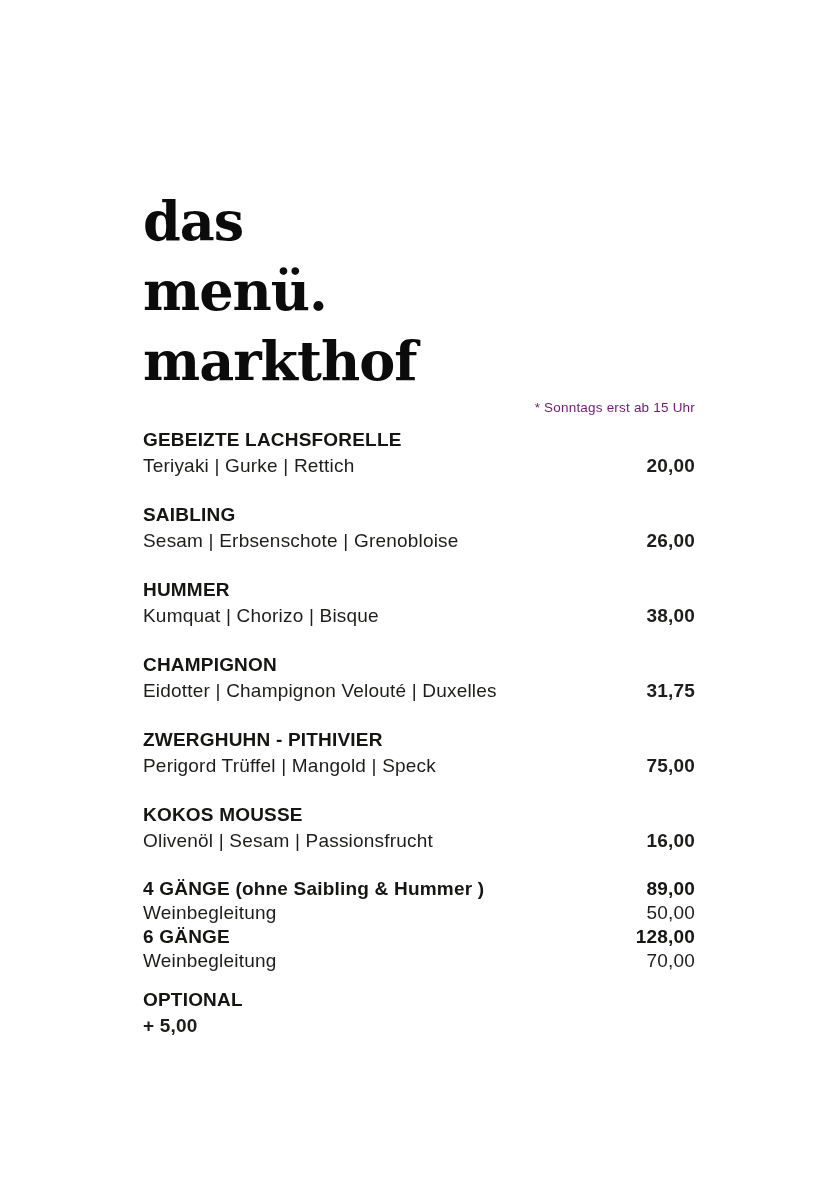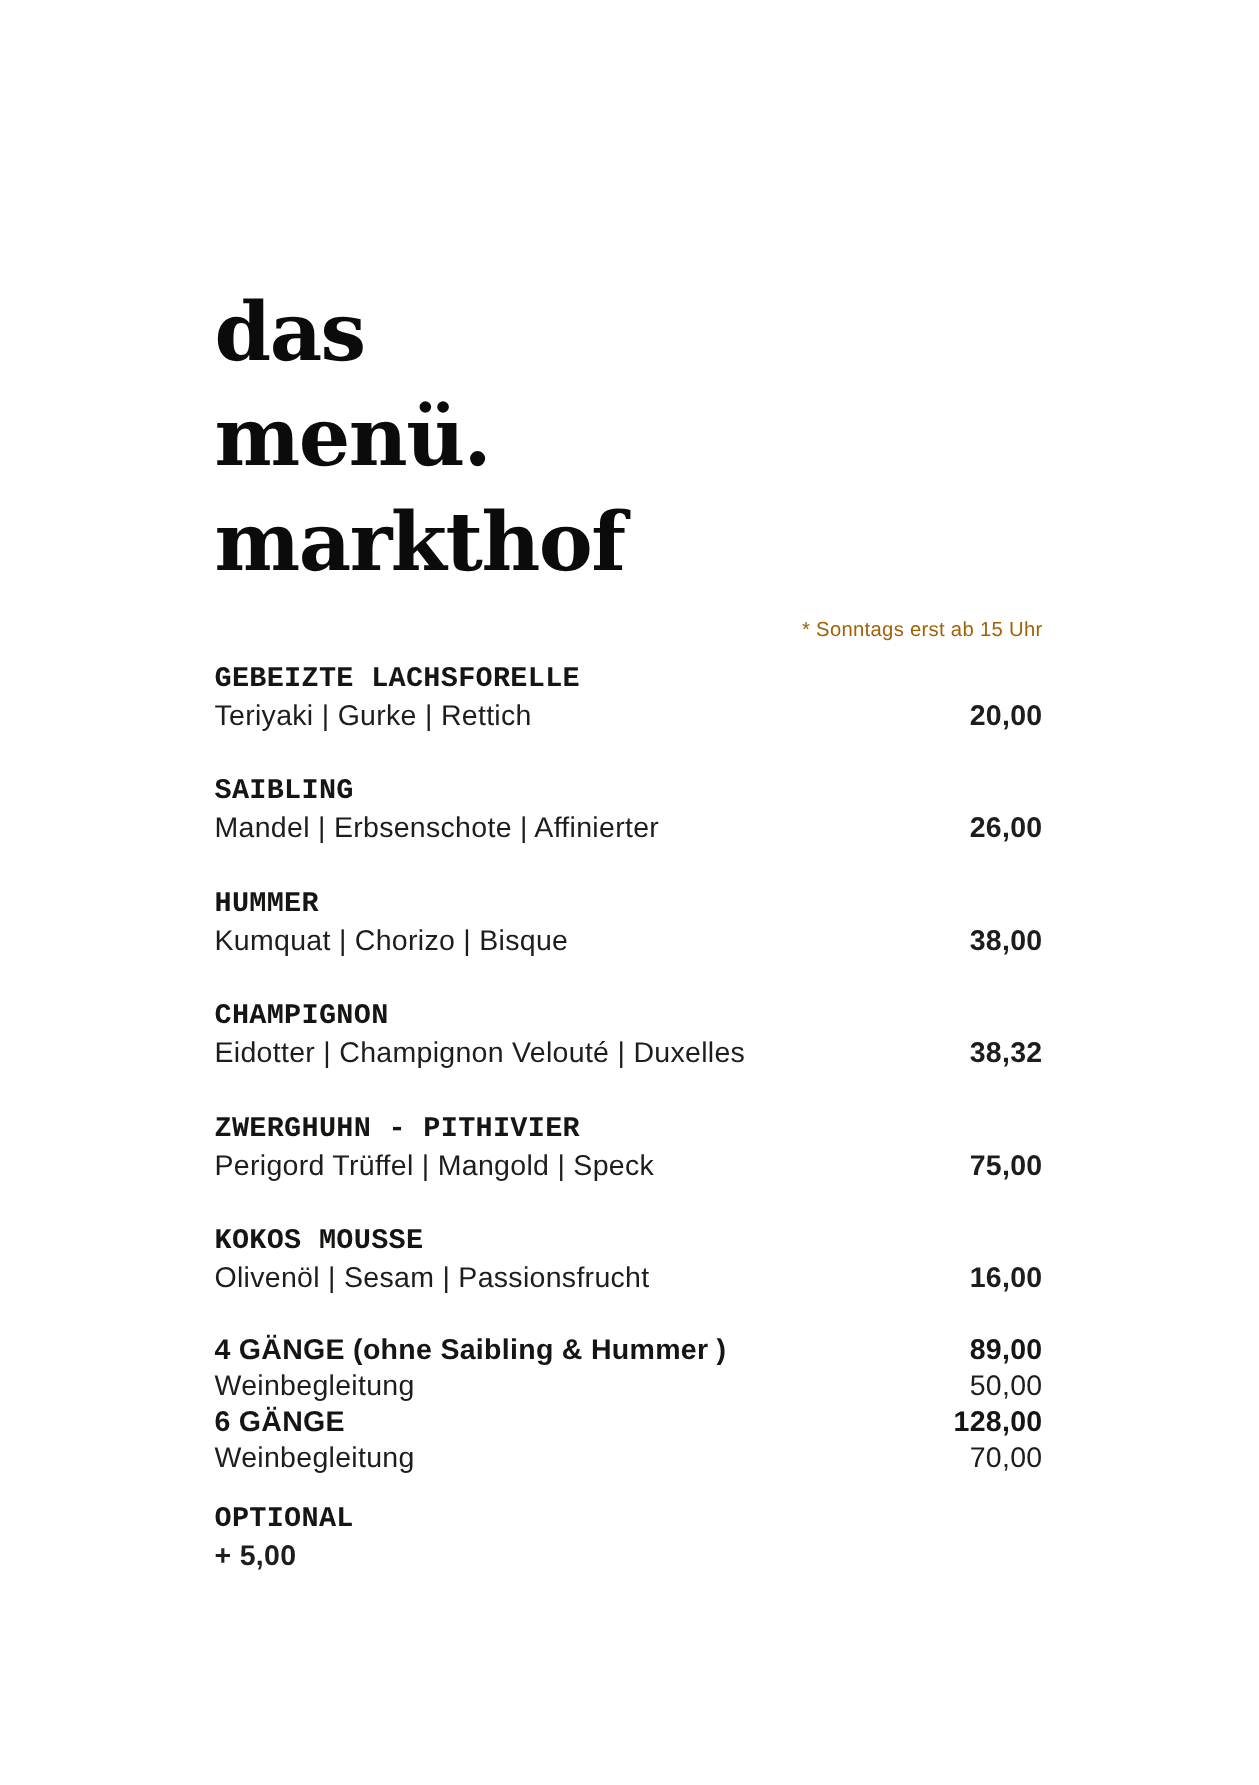--- a/index.html
+++ b/index.html
@@ -31,44 +31,43 @@
     font-family: "DejaVu Serif", serif;
     font-weight: 700;
     font-size: 54px;
     line-height: 70px;
     letter-spacing: -1px;
     color: #0b0b0b;
   }
 
   
   .note {
-    margin-top: 15px;
+    margin-top: 3px;
     text-align: right;
     font-size: 13.5px;
     line-height: 17px;
-    color: #a16207;
+    color: #701a75;
     letter-spacing: 0.2px;
   }
 
   
   .menu-list {
     margin-top: 11px;
   }
 
   .menu-item {
     margin-bottom: 23px;
   }
 
   .item-name {
     font-weight: 700;
     font-size: 19px;
     line-height: 26px;
     letter-spacing: 0.2px;
     color: #151513;
-    font-family: Liberation Mono, monospace;
   }
 
   .item-line {
     display: flex;
     justify-content: space-between;
     align-items: baseline;
     font-size: 19px;
     line-height: 26px;
     letter-spacing: 0.2px;
   }
@@ -119,38 +118,38 @@
         <div class="item-name">GEBEIZTE LACHSFORELLE</div>
         <div class="item-line">
           <span class="item-desc">Teriyaki | Gurke | Rettich</span>
           <span class="item-price">20,00</span>
         </div>
       </div>
 
       <div class="menu-item">
         <div class="item-name">SAIBLING</div>
         <div class="item-line">
-          <span class="item-desc">Mandel | Erbsenschote | Affinierter</span>
+          <span class="item-desc">Sesam | Erbsenschote | Grenobloise</span>
           <span class="item-price">26,00</span>
         </div>
       </div>
 
       <div class="menu-item">
         <div class="item-name">HUMMER</div>
         <div class="item-line">
           <span class="item-desc">Kumquat | Chorizo | Bisque</span>
           <span class="item-price">38,00</span>
         </div>
       </div>
 
       <div class="menu-item">
         <div class="item-name">CHAMPIGNON</div>
         <div class="item-line">
           <span class="item-desc">Eidotter | Champignon Velouté | Duxelles</span>
-          <span class="item-price">38,32</span>
+          <span class="item-price">31,75</span>
         </div>
       </div>
 
       <div class="menu-item">
         <div class="item-name">ZWERGHUHN - PITHIVIER</div>
         <div class="item-line">
           <span class="item-desc">Perigord Trüffel | Mangold | Speck</span>
           <span class="item-price">75,00</span>
         </div>
       </div>

